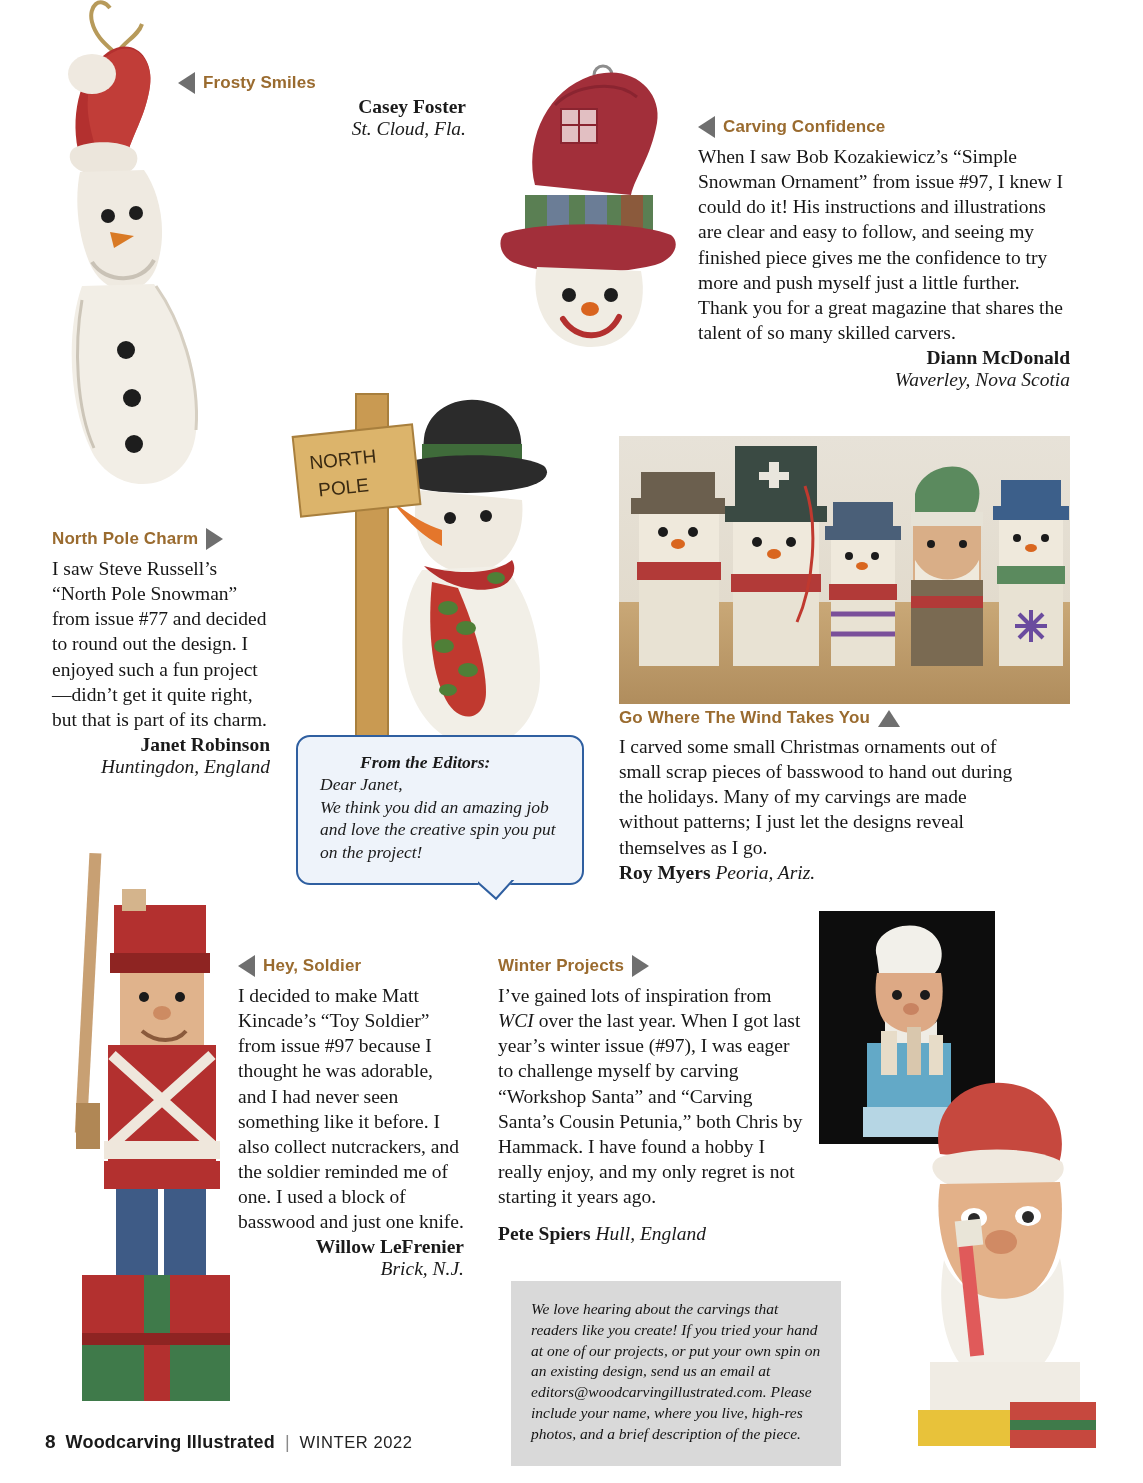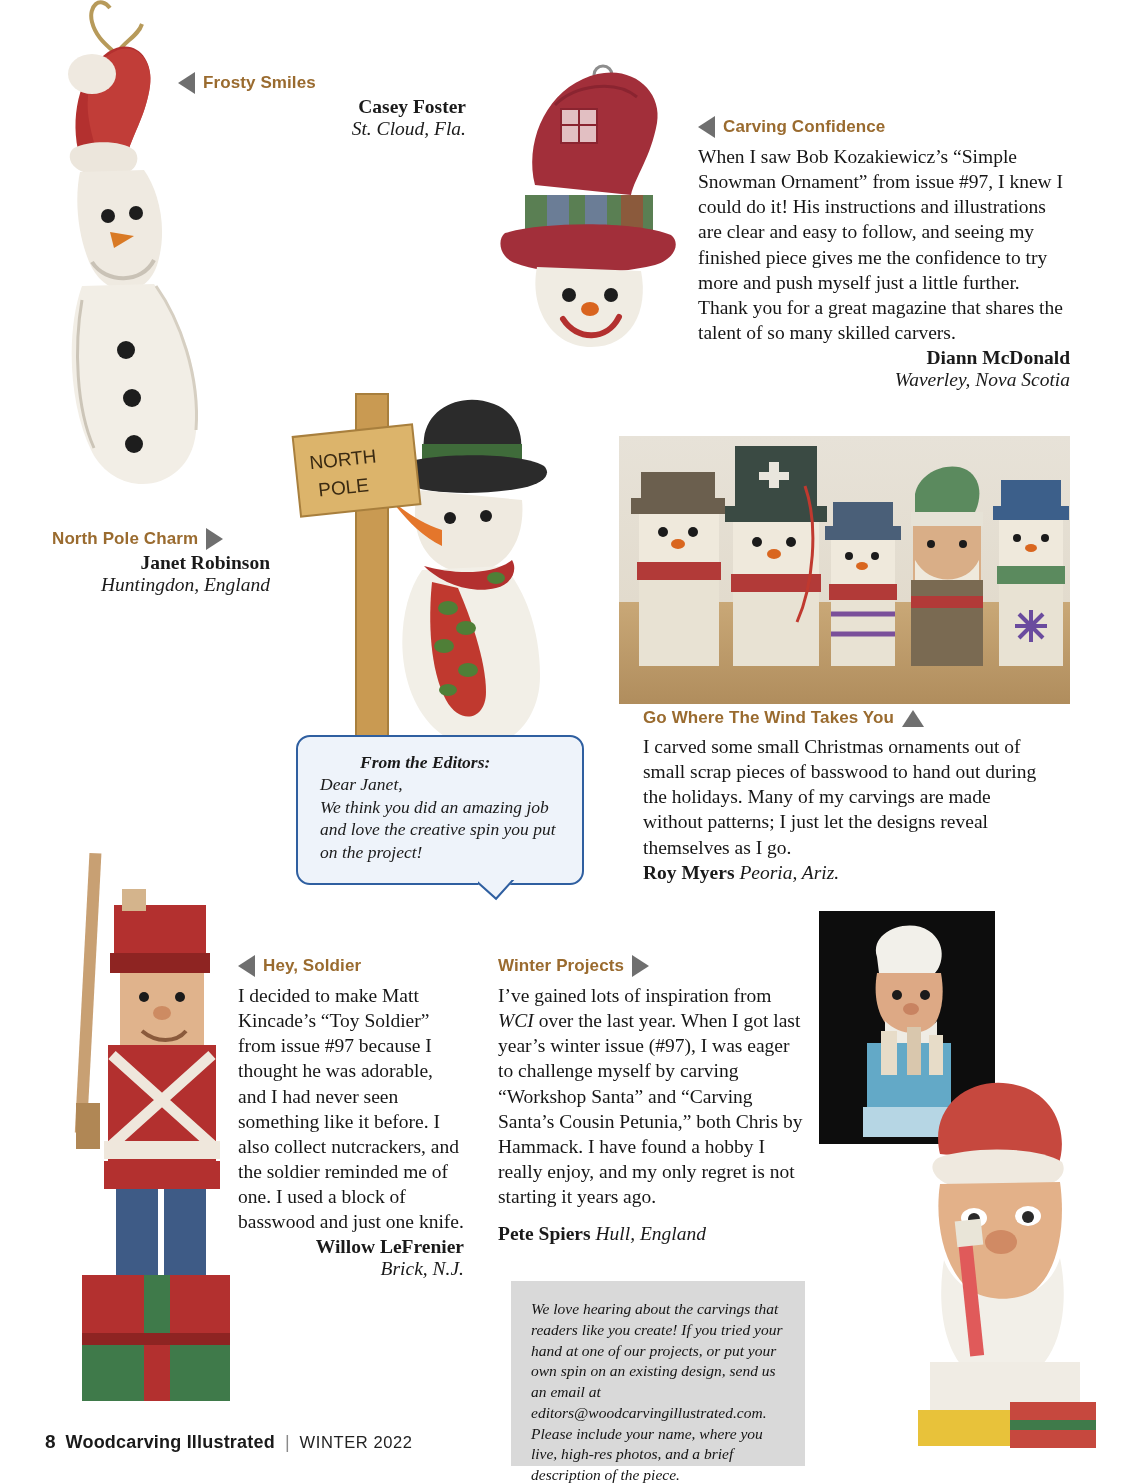--- a/index.html
+++ b/index.html
@@ -116,21 +116,21 @@
     background: #eef3fa;
     border: 2px solid #2f5fa0;
     transform: rotate(42deg);
   }
 
   
   .callout {
     position: absolute;
     left: 511px;
     top: 1281px;
-    width: 294px;
+    width: 330px;
     height: 185px;
     background: #d9d9d9;
     box-sizing: border-box;
     padding: 18px 20px;
     font-family: "Liberation Serif", serif;
     font-style: italic;
     font-size: 15.5px;
     line-height: 1.34;
     color: #141414;
   }
@@ -412,32 +412,33 @@
     <div class="body-text" style="margin-top:6px;">When I saw Bob Kozakiewicz’s “Simple Snowman Ornament” from issue #97, I knew I could do it! His instructions and illustrations are clear and easy to follow, and seeing my finished piece gives me the confidence to try more and push myself just a little further. Thank you for a great magazine that shares the talent of so many skilled carvers.</div>
     <div class="sig">Diann McDonald</div>
     <div class="loc">Waverley, Nova Scotia</div>
   </div>
 
   <div class="blk" style="left:52px;top:528px;width:218px;">
     <div class="letter-head rev">
       <span class="tri tri-right"></span>
       <span>North Pole Charm</span>
     </div>
+    <div class="body-text" style="margin-top:6px;">I saw Steve Russell’s “North Pole Snowman” from issue #77 and decided to round out the design. I enjoyed such a fun project—didn’t get it quite right, but that is part of its charm.</div>
     <div class="sig">Janet Robinson</div>
     <div class="loc">Huntingdon, England</div>
   </div>
 
   <div class="editors-note">
     <div class="en-title">From the Editors:</div>
     <div>Dear Janet,</div>
     <div>We think you did an amazing job and love the creative spin you put on the project!</div>
   </div>
   <div class="bubble-tail"></div>
 
-  <div class="blk" style="left:619px;top:708px;width:412px;margin-left:24px;">
+  <div class="blk" style="left:619px;top:708px;width:412px;">
     <div class="letter-head rev">
       <span class="tri tri-up"></span>
       <span>Go Where The Wind Takes You</span>
     </div>
     <div class="body-text" style="margin-top:6px;">I carved some small Christmas ornaments out of small scrap pieces of basswood to hand out during the holidays. Many of my carvings are made without patterns; I just let the designs reveal themselves as I go.</div>
     <div class="sig-inline">
       <b>Roy Myers</b>
       <i>Peoria, Ariz.</i>
     </div>
   </div>

